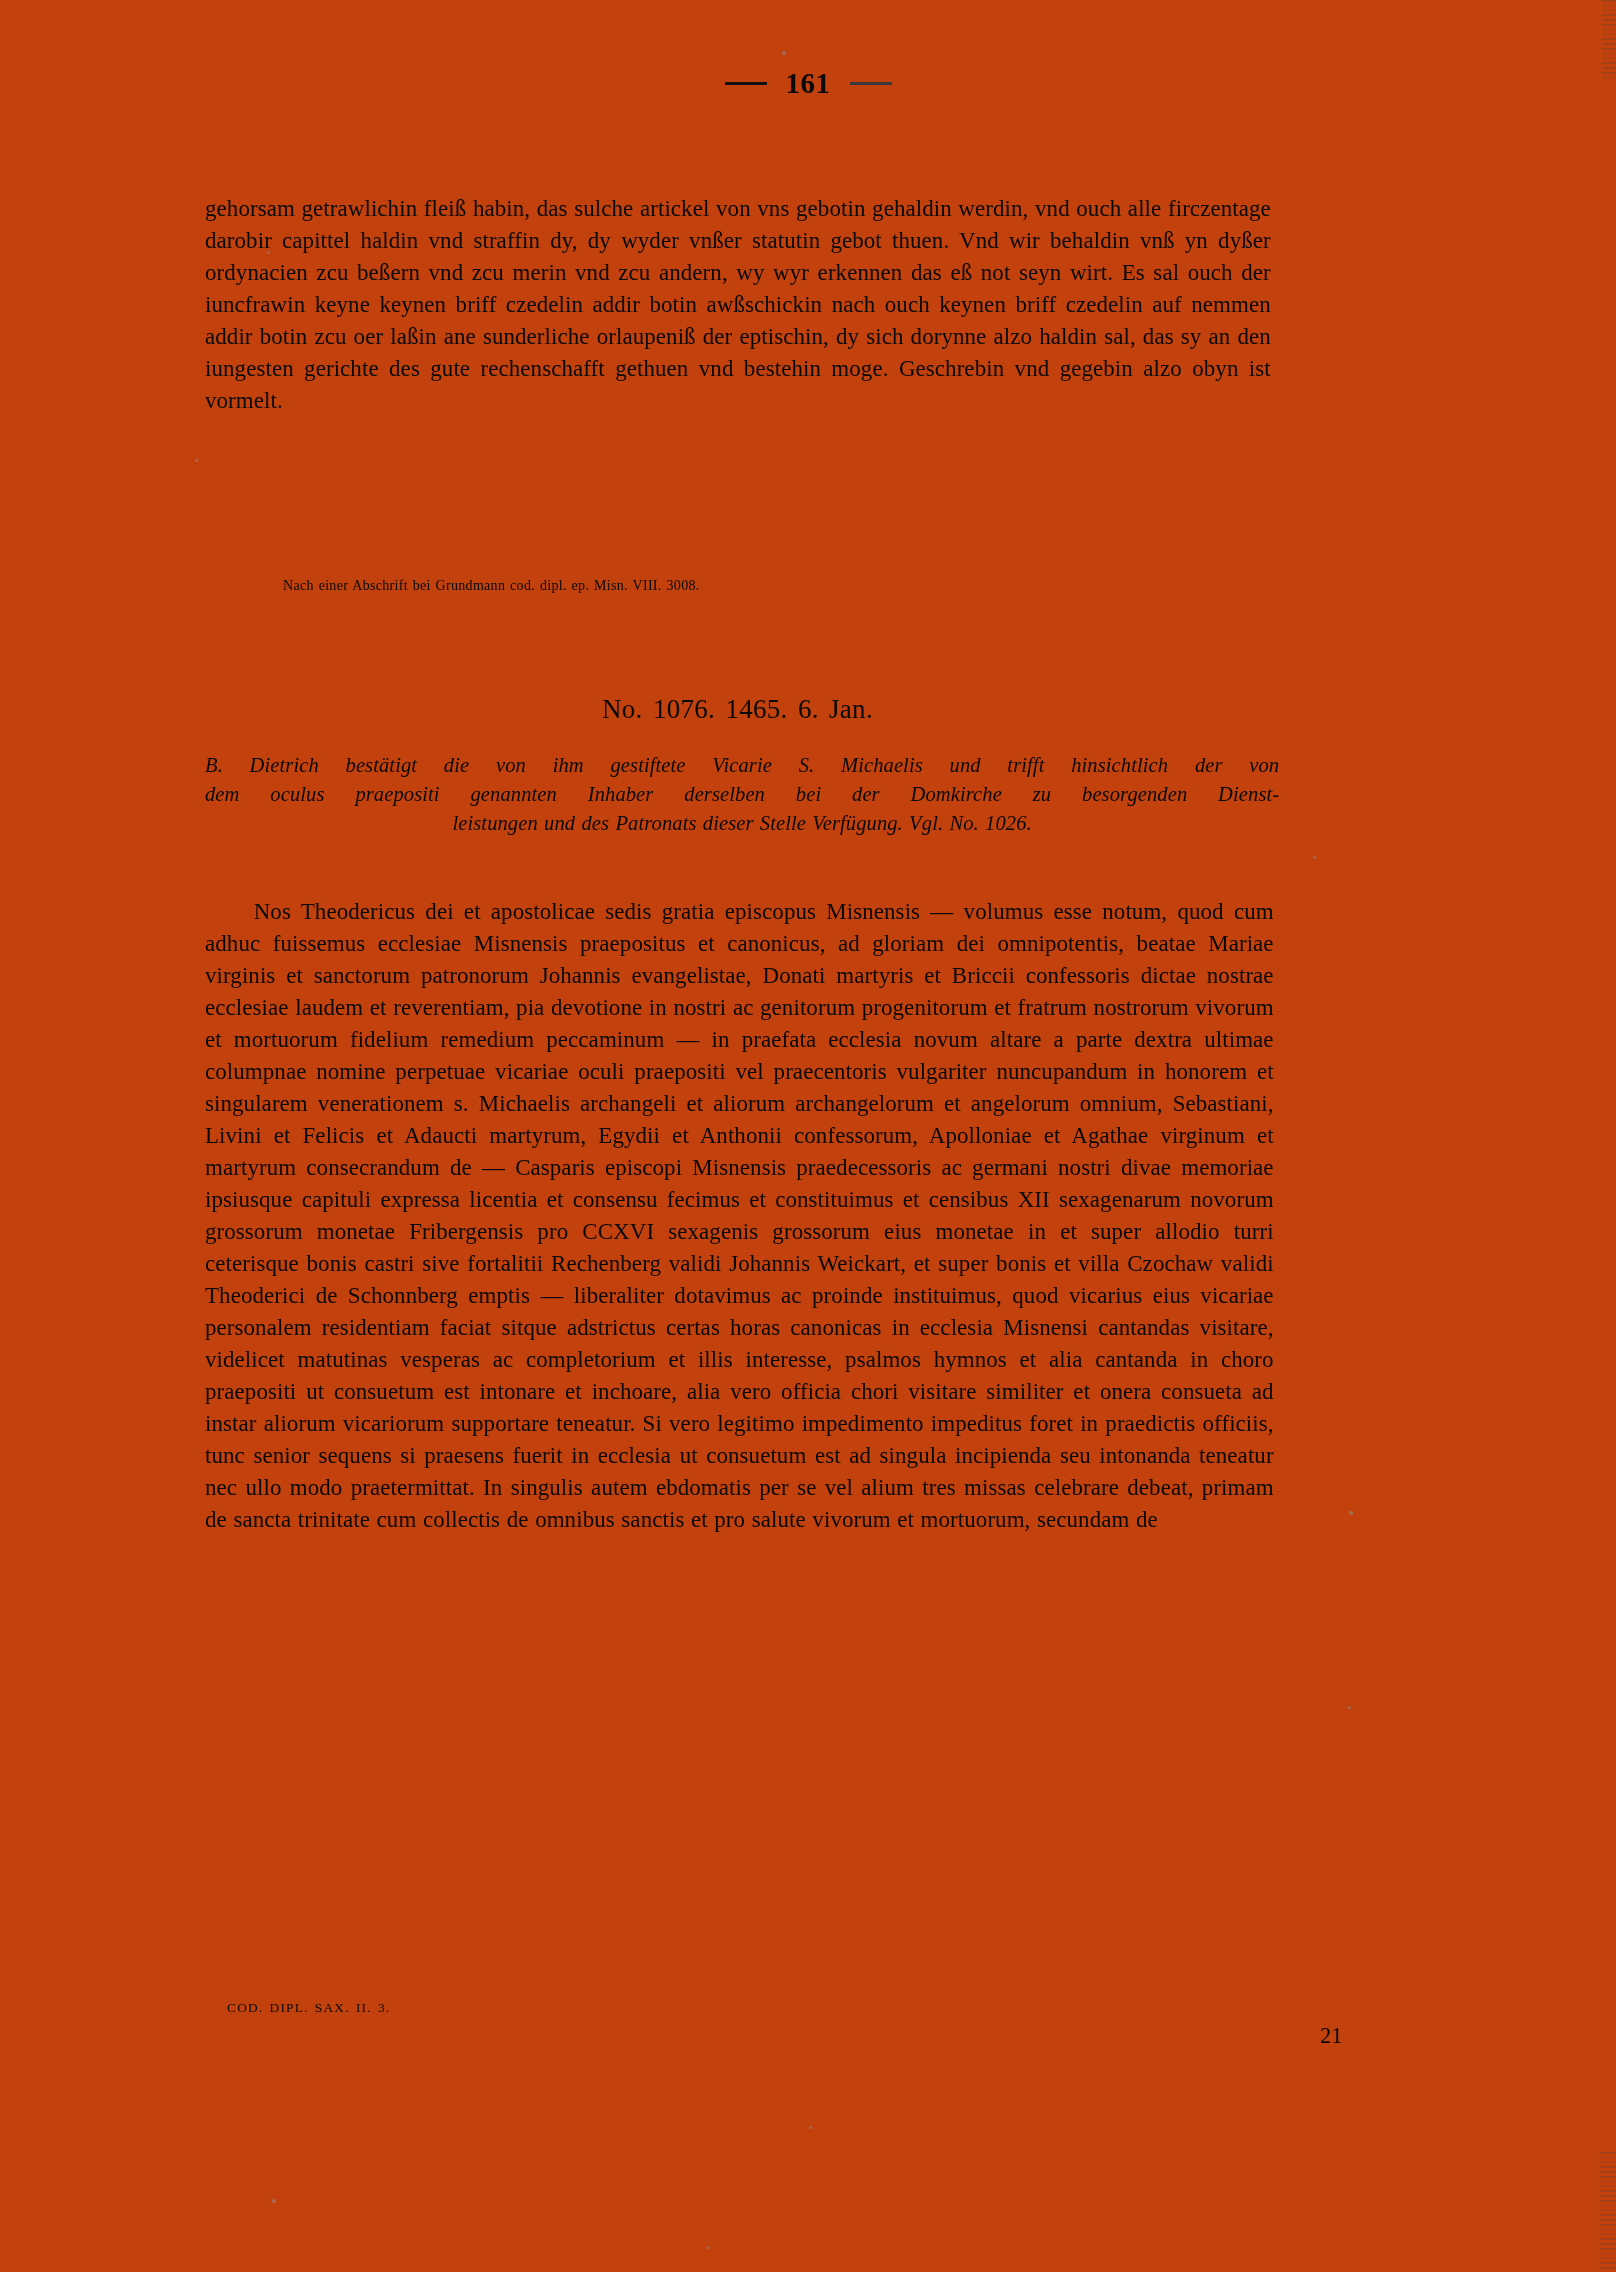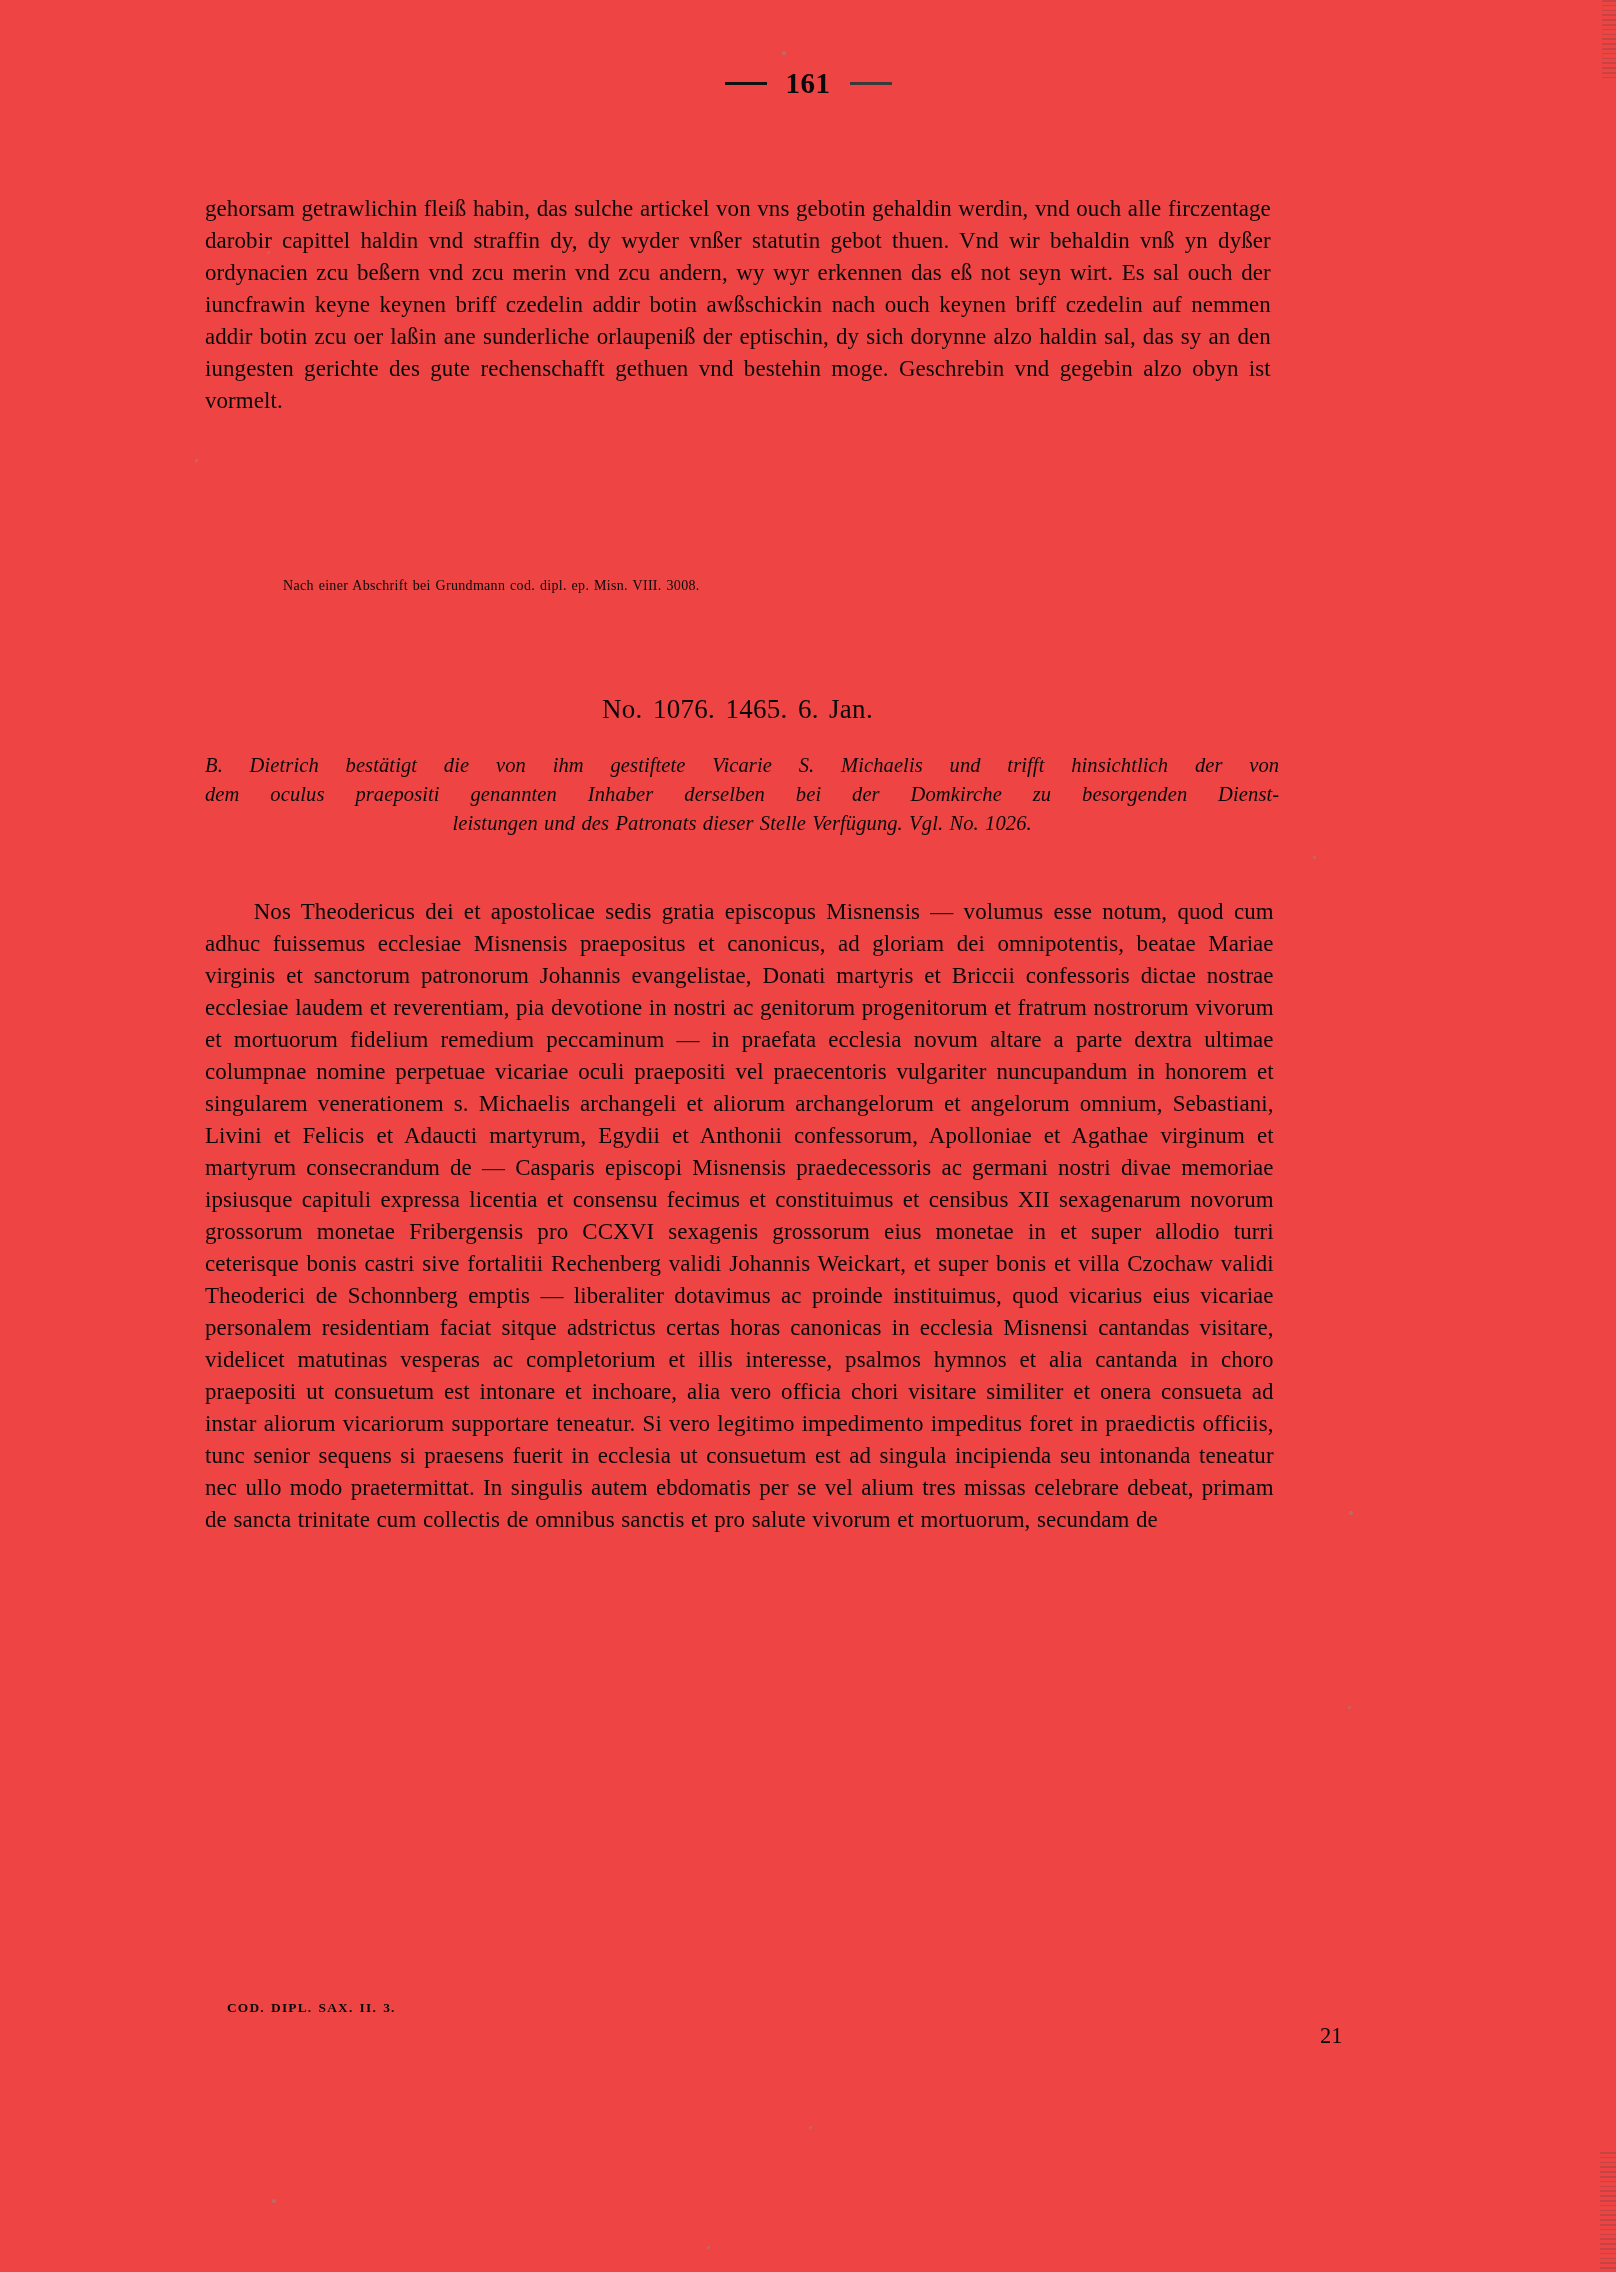--- a/index.html
+++ b/index.html
@@ -4,21 +4,21 @@
 <style>
   html, body {
     margin: 0;
     padding: 0;
     background: #ffffff;
   }
   .page {
     position: relative;
     width: 1616px;
     height: 2273px;
-    background: #ef4444;
+    background: #c2410c;
     overflow: hidden;
     font-family: "Liberation Serif", "DejaVu Serif", serif;
     color: #0a0a0a;
   }
   
   .running-head {
     position: absolute;
     top: 69px;
     left: 0;
     width: 1616px;
@@ -119,21 +119,21 @@
   
   .colophon {
     position: absolute;
     top: 2000px;
     left: 227px;
     font-size: 13.4px;
     letter-spacing: 1.2px;
     word-spacing: 1.6px;
     font-variant: small-caps;
     text-transform: uppercase;
-    font-weight: 700;
+    font-weight: 400;
   }
   .signature-number {
     position: absolute;
     top: 1990px;
     left: 1320px;
     font-size: 22.5px;
     line-height: 1;
     margin-top: 35px;
   }
 

